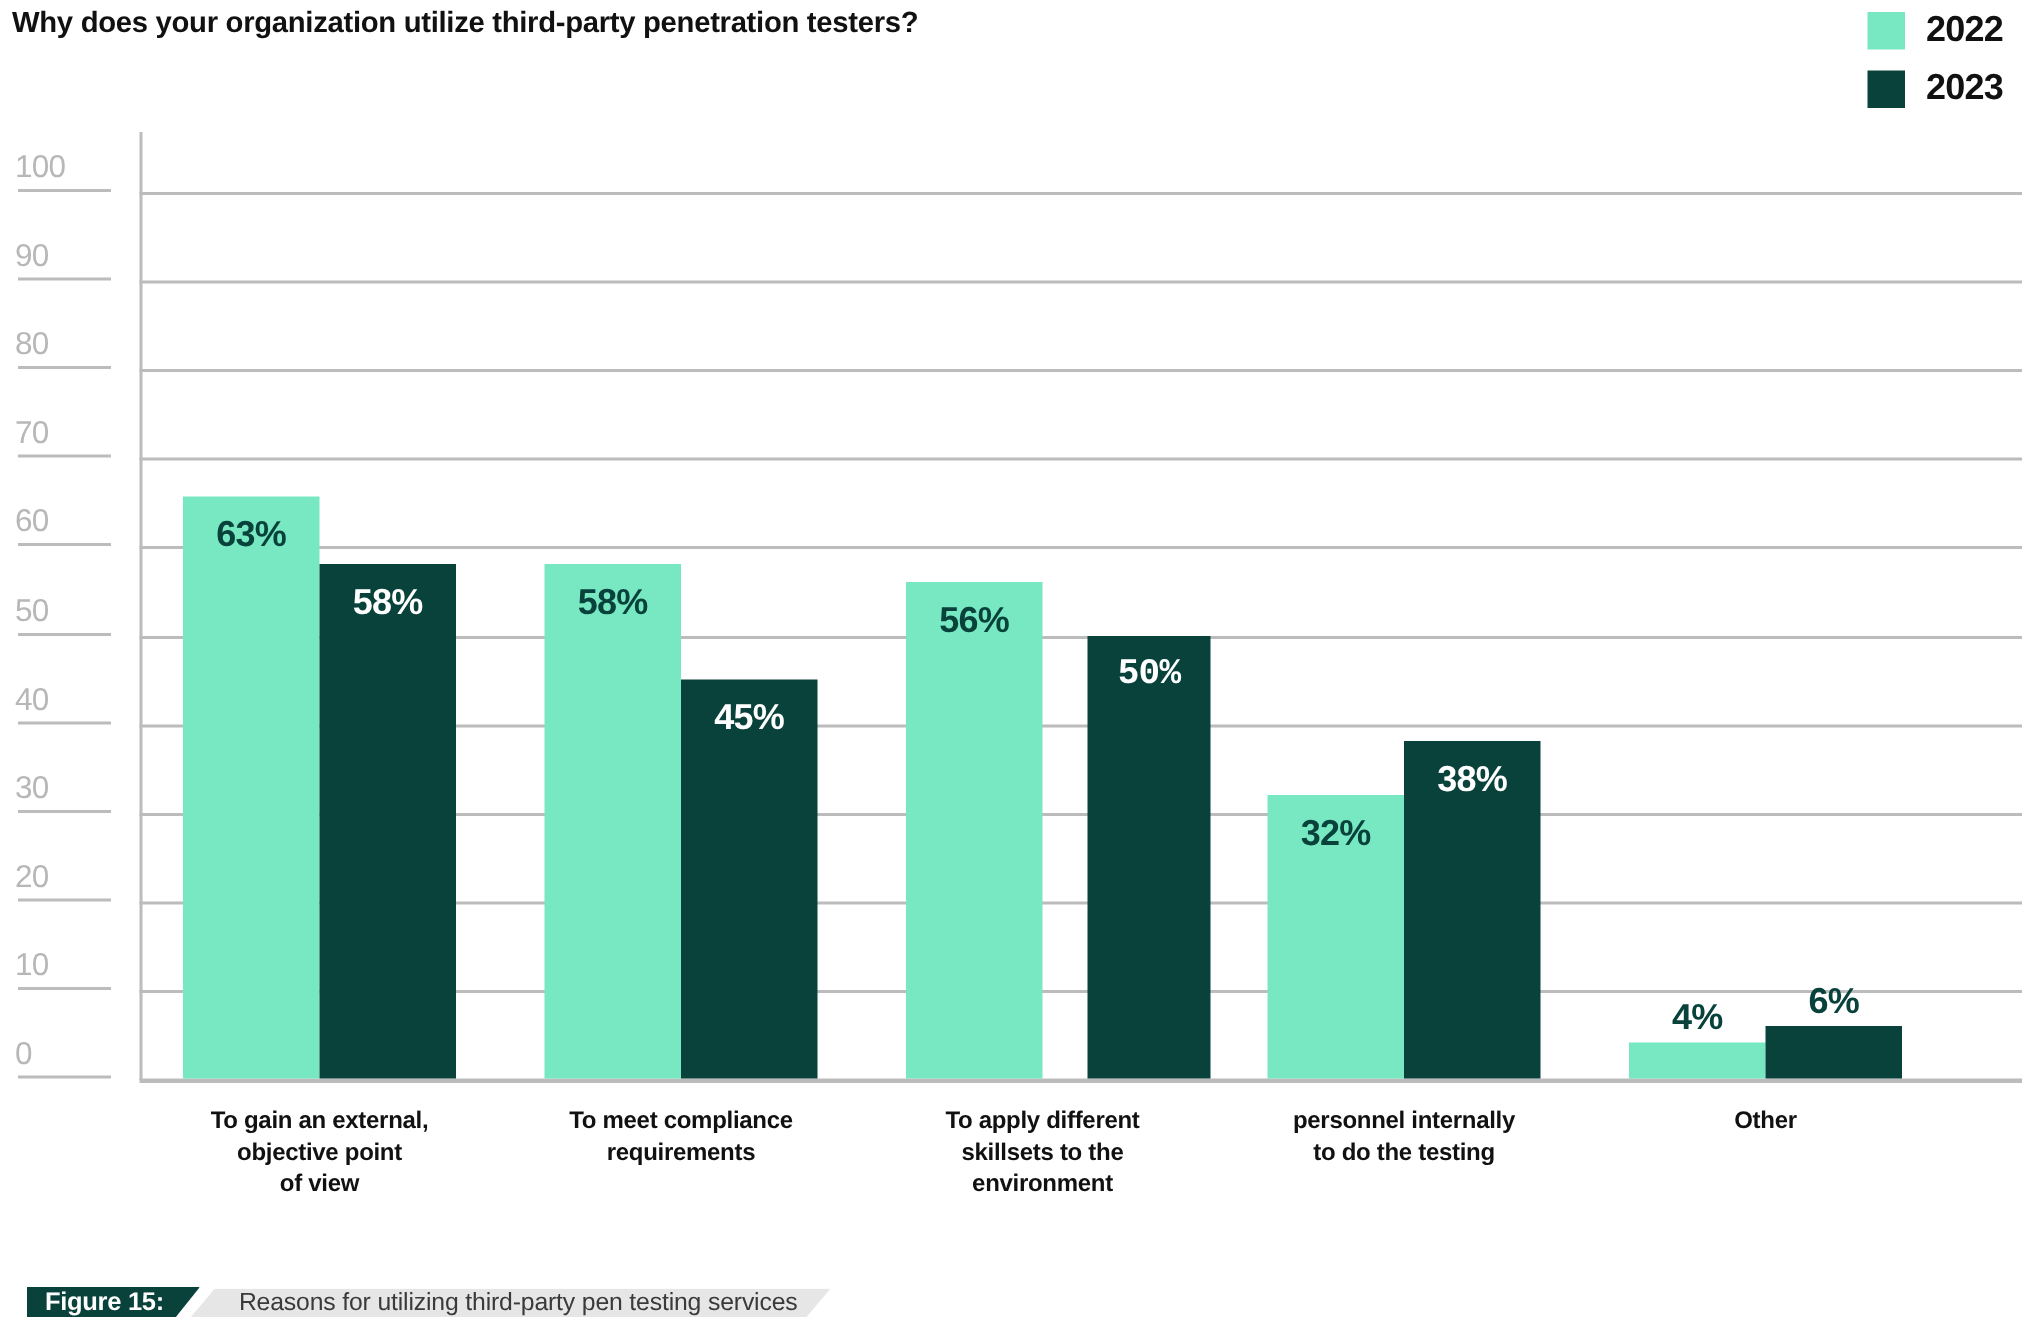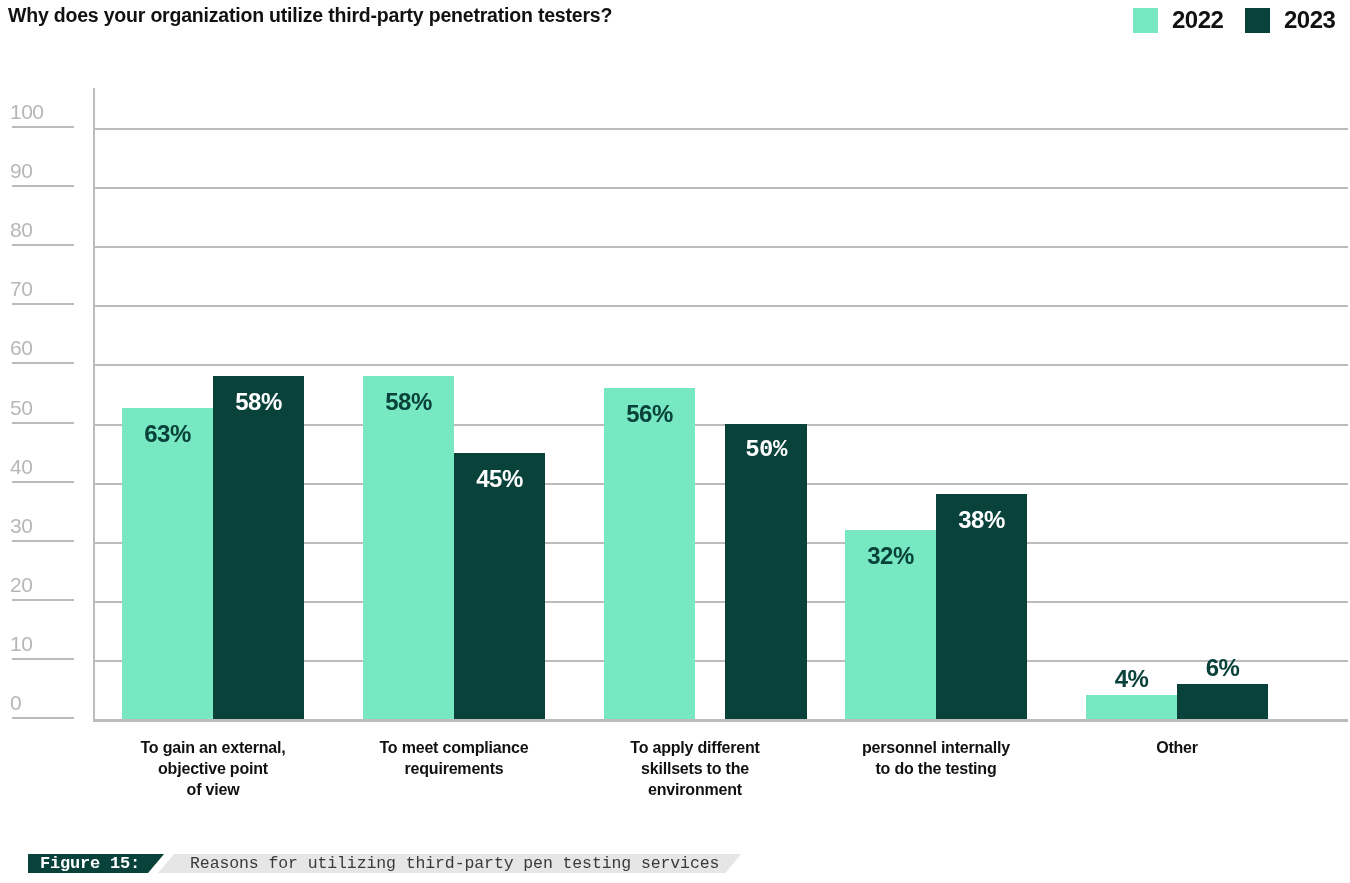--- a/index.html
+++ b/index.html
@@ -26,21 +26,21 @@
     letter-spacing: -0.2px;
     white-space: nowrap;
   }
 
   
   #legend {
     position: absolute;
     right: 4px;
     top: 6px;
     display: flex;
-    flex-direction: row;
+    flex-direction: column;
     gap: 11px;
     align-items: flex-end;
   }
   .legend-item {
     display: flex;
     align-items: center;
     gap: 14px;
   }
   .legend-swatch {
     width: 25px;
@@ -145,26 +145,25 @@
     font-weight: bold;
     color: #111111;
     line-height: 1.32;
     letter-spacing: -0.2px;
     top: 737px;
   }
 
   
   #figure-caption {
     position: absolute;
-    left: 28px;
+    left: 18px;
     top: 849px;
     height: 29px;
     display: flex;
-    align-items: center;
-    font-family: Liberation Mono, monospace;
+    align-items: flex-end;
   }
   #caption-tag {
     background: #08423B;
     color: #ffffff;
     font-size: 17px;
     font-weight: bold;
     letter-spacing: -0.2px;
     display: flex;
     align-items: center;
     padding: 0 14px 0 12px;
@@ -255,21 +254,21 @@
       <div class="gridline" style="top: 453.7px;"></div>
       <div class="gridline" style="top: 394.6px;"></div>
       <div class="gridline" style="top: 335.5px;"></div>
       <div class="gridline" style="top: 276.4px;"></div>
       <div class="gridline" style="top: 217.3px;"></div>
       <div class="gridline" style="top: 158.2px;"></div>
       <div class="gridline" style="top: 99.1px;"></div>
       <div class="gridline" style="top: 40px;"></div>
     </div>
   <div id="bars">
-      <div class="bar y2022" style="left: 29px; width: 91px; height: 311px; bottom: 1px;">
+      <div class="bar y2022" style="left: 29px; width: 91px; height: 388px; bottom: 1px;">
         <span class="bar-label">63%</span>
       </div>
       <div class="bar y2023" style="left: 120px; width: 91px; height: 342.78px; bottom: 1px;">
         <span class="bar-label">58%</span>
       </div>
       <div class="bar y2022" style="left: 270px; width: 91px; height: 342.78px; bottom: 1px;">
         <span class="bar-label">58%</span>
       </div>
       <div class="bar y2023" style="left: 361px; width: 91px; height: 265.95px; bottom: 1px;">
         <span class="bar-label">45%</span>

